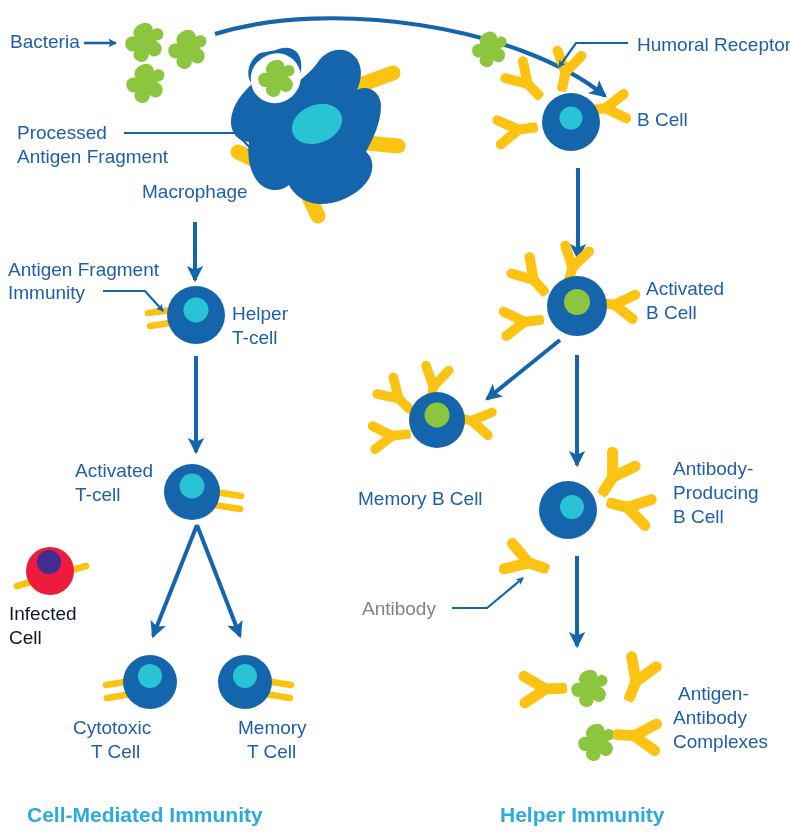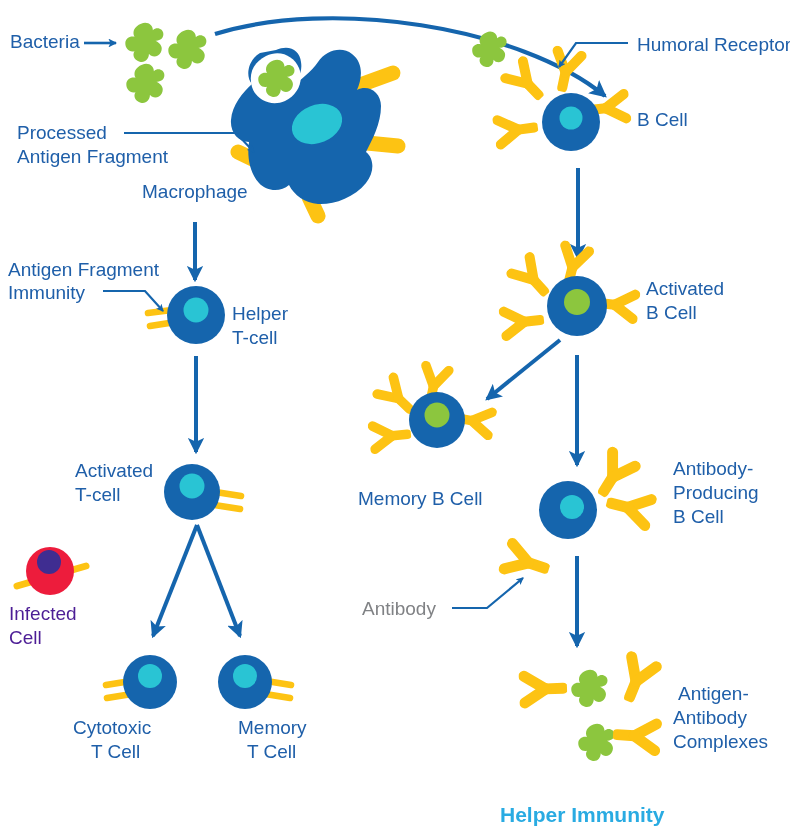--- a/index.html
+++ b/index.html
@@ -25,21 +25,21 @@
   }
   .lbl {
     position: absolute;
     color: #1f5fa9;
     font-size: 19px;
     line-height: 24px;
     white-space: pre;
     font-family: "Liberation Sans", sans-serif;
   }
   .lbl.gray { color: #808285; }
-  .lbl.red  { color: #4c1d95; }
+  .lbl.red  { color: #0f172a; }
   .section-title {
     position: absolute;
     color: #29abe2;
     font-size: 21px;
     font-weight: bold;
     white-space: pre;
     font-family: "Liberation Sans", sans-serif;
   }
 </style>
 </head>
@@ -267,15 +267,16 @@
   <div class="lbl" style="left:673px; top:457px;">Antibody-</div>
   <div class="lbl" style="left:673px; top:481px;">Producing</div>
   <div class="lbl" style="left:673px; top:505px;">B Cell</div>
 
   <div class="lbl gray" style="left:362px; top:597px;">Antibody</div>
 
   <div class="lbl" style="left:678px; top:682px;">Antigen-</div>
   <div class="lbl" style="left:673px; top:706px;">Antibody</div>
   <div class="lbl" style="left:673px; top:730px;">Complexes</div>
 
+  <div class="section-title" style="left:27px; top:803px;">Cell-Mediated Immunity</div>
   <div class="section-title" style="left:500px; top:803px;">Helper Immunity</div>
 
 </div>
 
 </body></html>

